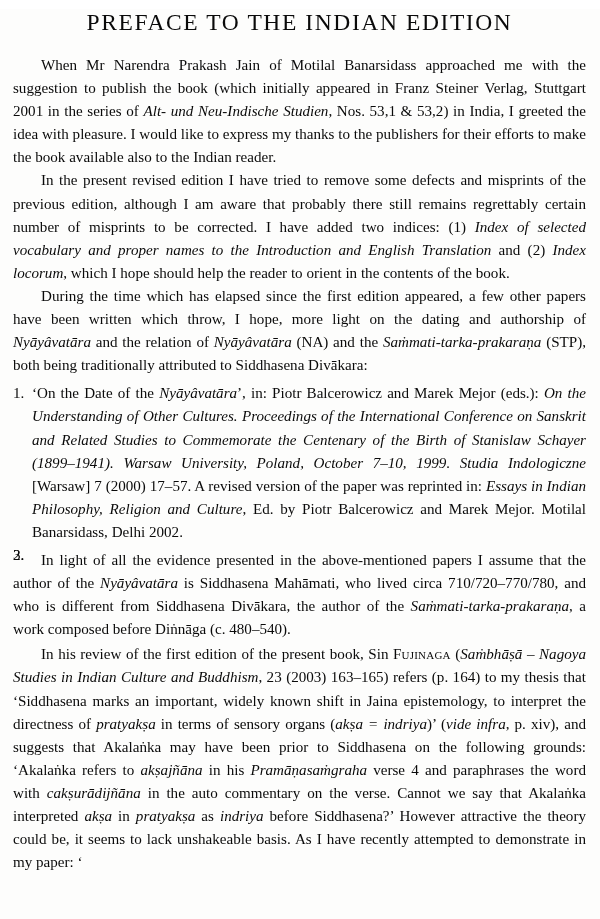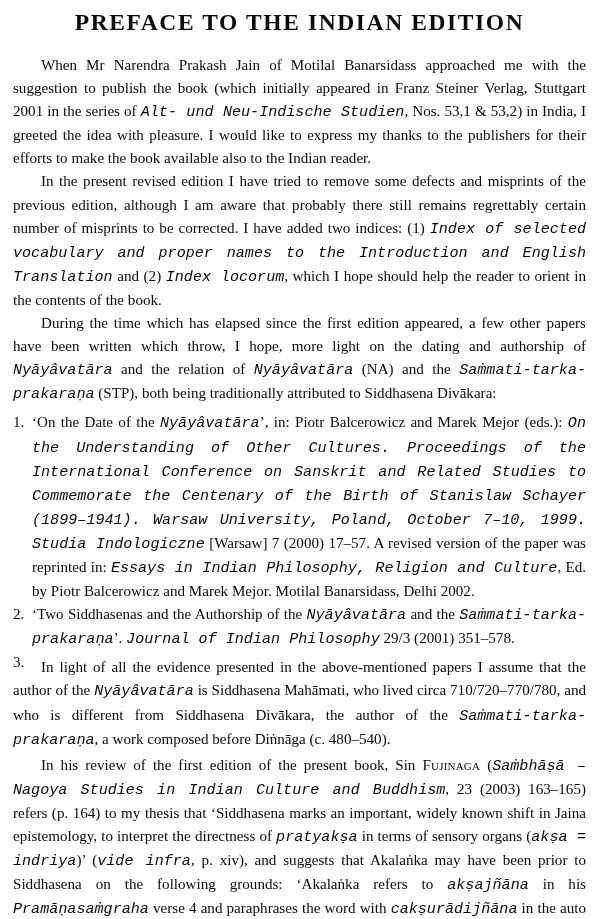--- a/index.html
+++ b/index.html
@@ -20,21 +20,21 @@
     position: relative;
     width: 600px;
     height: 919px;
     background: #fdfdfc;
     box-sizing: border-box;
     padding: 0 14px 0 13px;
   }
 
   .page-title {
     font-size: 23.5px;
-    font-weight: bold;
+    font-weight: normal;
     text-align: center;
     letter-spacing: 1.6px;
     margin: 9px 0 0 0;
     padding: 0;
     line-height: 1.15;
     font-family: "Liberation Serif", "DejaVu Serif", serif;
   }
 
   .body-block {
     margin-top: 18px;
@@ -68,21 +68,21 @@
   }
 
   ol.ref-list > li .num {
     position: absolute;
     left: 0;
     top: 0;
     width: 17px;
     text-align: left;
   }
 
-  em, i { font-style: italic; font-family: Liberation Mono, monospace; }
+  em, i { font-style: italic; }
   .sc {
     font-variant: small-caps;
     letter-spacing: 0.2px;
   }
 
   .spacer-sm { height: 5px; }
   .spacer-xs { height: 2px; }
 </style>
 </head>
 <body>
@@ -101,21 +101,20 @@
 
     <div class="spacer-sm"></div>
 
     <ol class="ref-list">
       <li>
         <span class="num">1.</span>
         <span class="txt"><span>‘On the Date of the </span><em>Nyāyâvatāra</em><span>’, in: Piotr Balcerowicz and Marek Mejor (eds.): </span><em>On the Understanding of Other Cultures. Proceedings of the International Conference on Sanskrit and Related Studies to Commemorate the Centenary of the Birth of Stanislaw Schayer (1899–1941). Warsaw University, Poland, October 7–10, 1999. Studia Indologiczne</em><span> [Warsaw] 7 (2000) 17–57. A revised version of the paper was reprinted in: </span><em>Essays in Indian Philosophy, Religion and Culture</em><span>, Ed. by Piotr Balcerowicz and Marek Mejor. Motilal Banarsidass, Delhi 2002.</span></span>
       </li>
       <li>
         <span class="num">2.</span>
-        <span class="txt"><span>‘Two Siddhasenas and the Authorship of the </span><em>Nyāyâvatāra</em><span> and the </span><em>Saṁmati-tarka-prakaraṇa</em><span>’. </span><em>Journal of Indian Philosophy</em><span> 29/3 (2001) 351–578.</span></span>
       </li>
       <li>
         <span class="num">3.</span>
       </li>
     </ol>
 
     <div class="spacer-sm"></div>
 
     <p class="para"><span>In light of all the evidence presented in the above-mentioned papers I assume that the author of the </span><em>Nyāyâvatāra</em><span> is Siddhasena Mahāmati, who lived circa 710/720–770/780, and who is different from Siddhasena Divākara, the author of the </span><em>Saṁmati-tarka-prakaraṇa</em><span>, a work composed before Diṅnāga (c. 480–540).</span></p>
 

